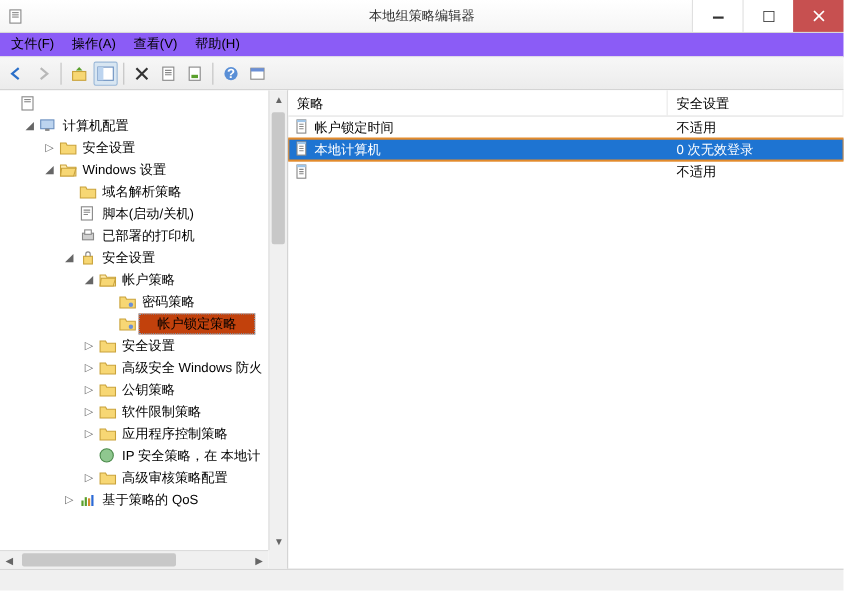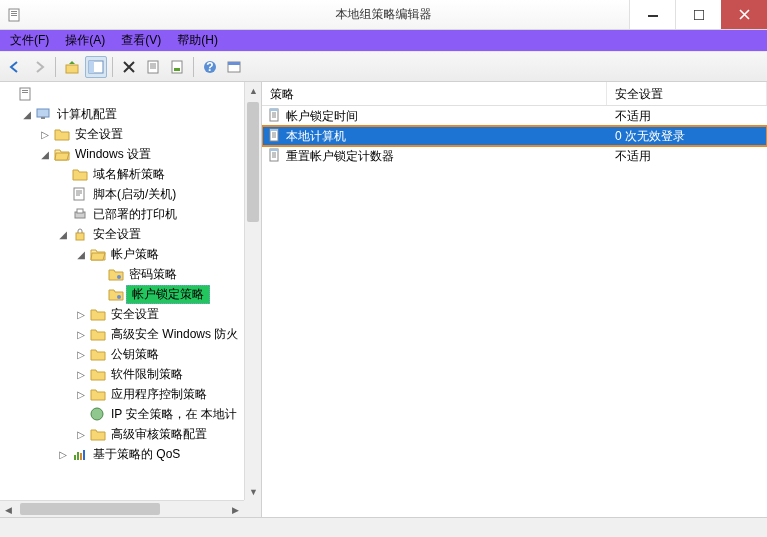--- a/index.html
+++ b/index.html
@@ -29,21 +29,21 @@
 .tree-pane { width:262px; position:relative; border-right:1px solid #d0d0d0; overflow:hidden;}
 .tree-scroll { position:absolute; inset:0 17px 17px 0; overflow:hidden;}
 .list-pane { flex:1; position:relative; overflow:hidden;}
 
 ul.tree { list-style:none; margin:0; padding:2px 0 2px 2px; }
 ul.tree ul { list-style:none; margin:0; padding-left:18px;}
 li.node > .row { display:flex; align-items:center; height:20px; white-space:nowrap; gap:2px;}
 .expander { width:14px; height:14px; display:inline-flex; align-items:center; justify-content:center; color:#666; font-size:10px;}
 .expander.none{visibility:hidden;}
 .row .label { padding:1px 3px; }
-.row.selected .label { background:#22c55e; border:1px dotted #7aa7c7; padding:0 5px;font-family:Liberation Mono, monospace;}
+.row.selected .label { background:#c2410c; border:1px dotted #7aa7c7; padding:0 16px;font-family:Liberation Mono, monospace;}
 .folder-open,.folder-closed{width:16px;height:14px;display:inline-block;}
 
 
 .sb-v { position:absolute; right:0; top:0; bottom:17px; width:17px; background:#f0f0f0; border-left:1px solid #dcdcdc;}
 .sb-h { position:absolute; left:0; right:17px; bottom:0; height:17px; background:#f0f0f0; border-top:1px solid #dcdcdc;}
 .sb-corner{position:absolute;right:0;bottom:0;width:17px;height:17px;background:#f0f0f0;}
 .sb-arrow{width:17px;height:17px;display:flex;align-items:center;justify-content:center;color:#666;font-size:9px;}
 .sb-thumb-v{position:absolute;left:2px;right:2px;top:20px;height:120px;background:#c8c8c8;border-radius:2px;}
 .sb-thumb-h{position:absolute;top:2px;bottom:2px;left:20px;width:140px;background:#c8c8c8;border-radius:2px;}
 
@@ -444,21 +444,20 @@
         </div>
         <div class="list-row">
           <div class="c0">
             <span class="doc-icon">
               <svg width="14" height="14">
                 <rect x="2" y="1" width="8" height="12" fill="#fff" stroke="#888"></rect>
                 <rect x="2" y="1" width="8" height="2" fill="#9fc5e8"></rect>
                 <path d="M4 5h4M4 7h4M4 9h4" stroke="#888"></path>
               </svg>
             </span>
-            <span>重置帐户锁定计数器</span>
           </div>
           <div class="c1"><span>不适用</span></div>
         </div>
       </div>
   </div>
 </div>
 
 <div class="statusbar"></div>
 
 </body></html>

